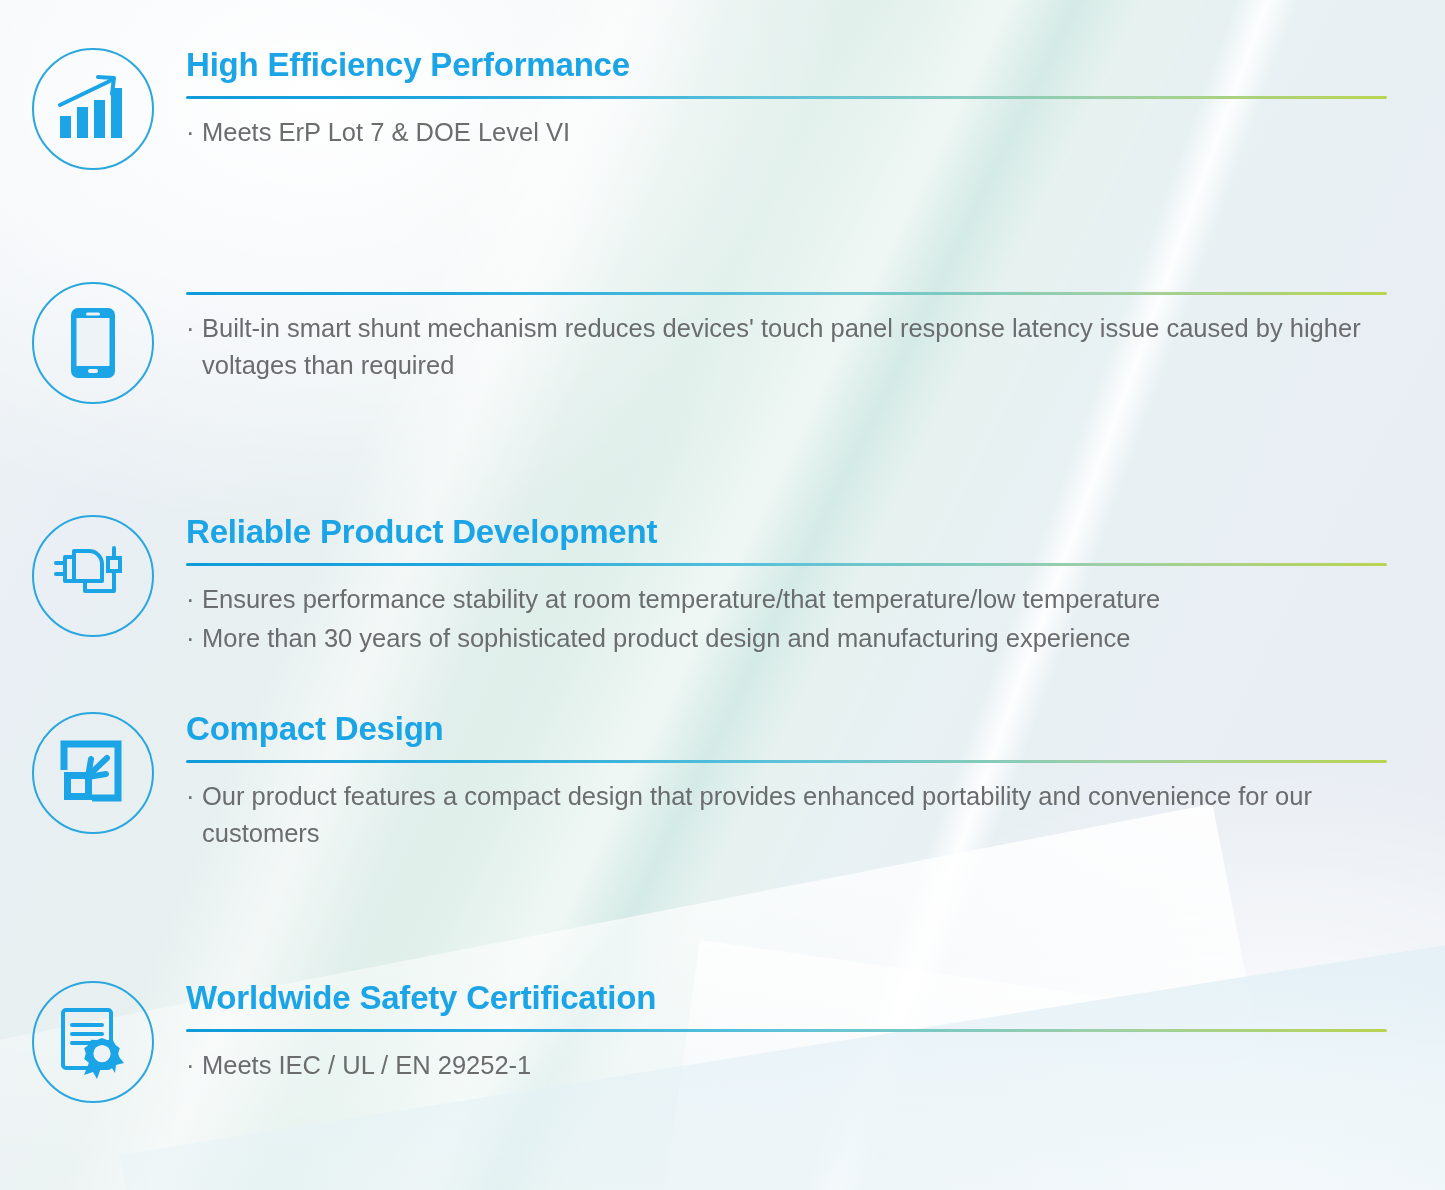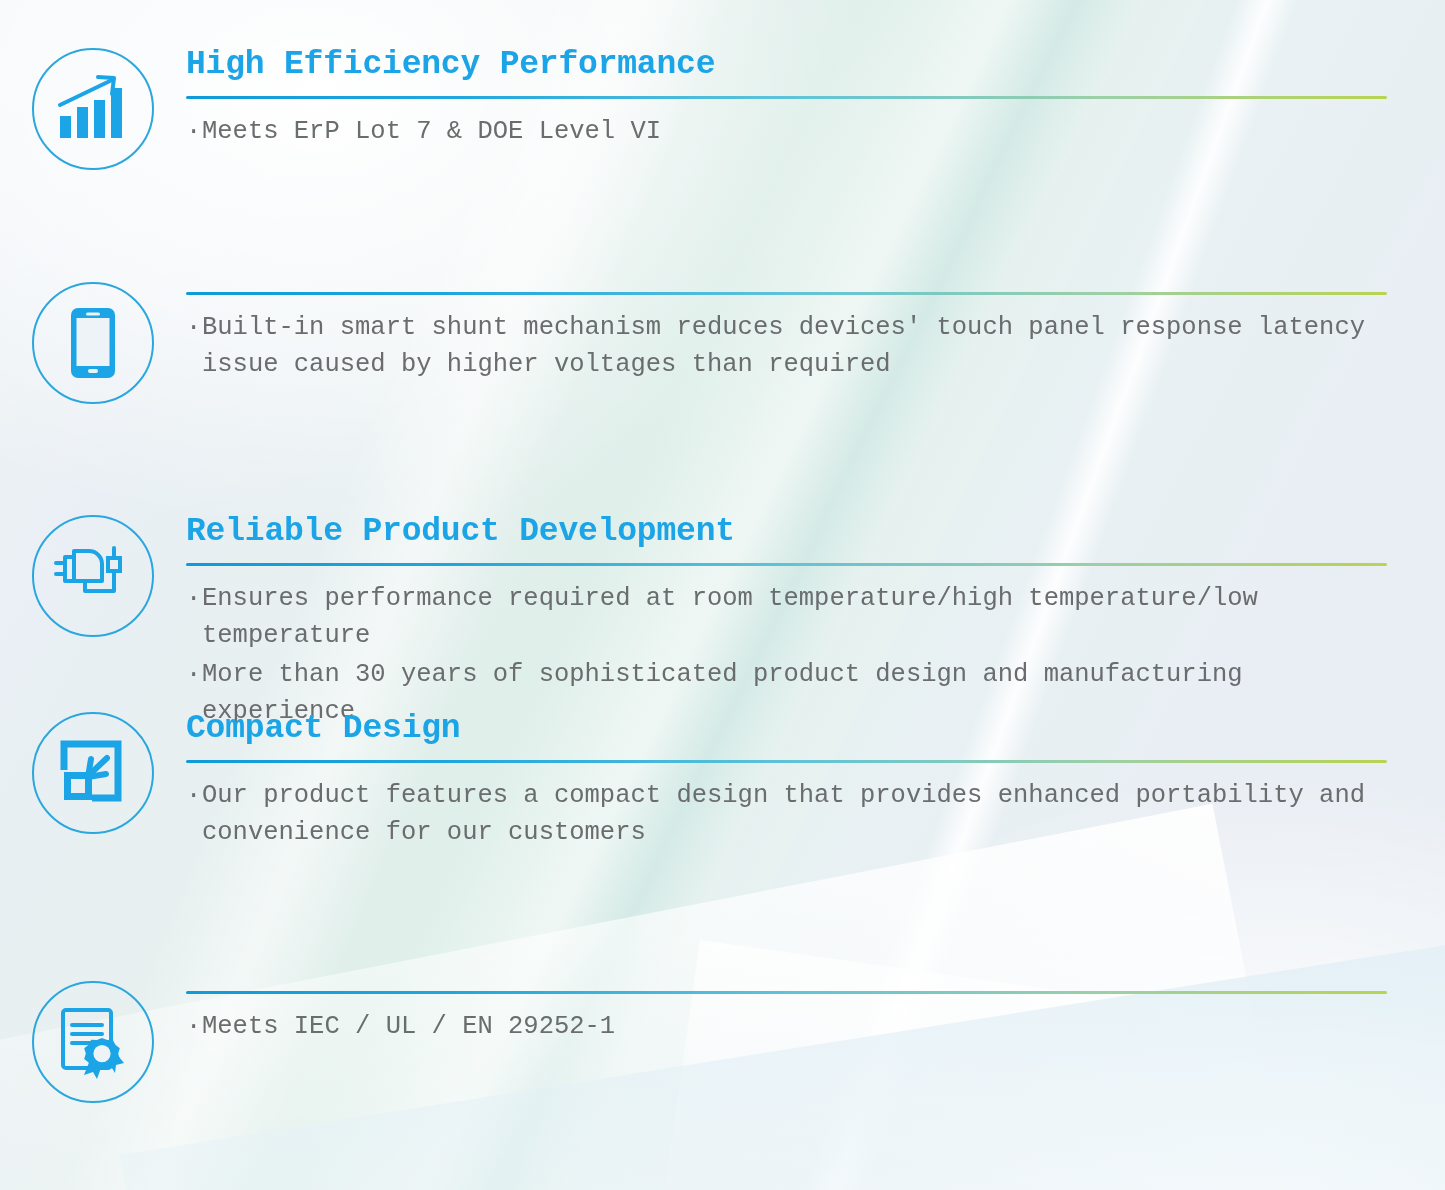--- a/index.html
+++ b/index.html
@@ -111,21 +111,20 @@
     display: flex;
     align-items: center;
     justify-content: center;
   }
   .icon-circle svg { display: block; }
 
   .ftext {
     flex: 1 1 auto;
     padding-right: 58px;
     min-width: 0;
-    font-family: Liberation Mono, monospace;
   }
 
   .ftitle {
     color: #1ba4e6;
     font-size: 33px;
     font-weight: bold;
     letter-spacing: -0.2px;
     line-height: 1.15;
     white-space: nowrap;
   }
@@ -242,21 +241,21 @@
           <path d="M62 8 V18" stroke-linecap="round"></path>
         </svg>
       </div>
     </div>
     <div class="ftext">
       <div class="ftitle">Reliable Product Development</div>
       <div class="divider"></div>
       <div class="bullets">
         <div class="bullet">
           <span class="bullet-dot">·</span>
-          <span class="bullet-text">Ensures performance required at room temperature/high temperature/low temperature</span>
+          <span class="bullet-text">Ensures performance stability at room temperature/that temperature/low temperature</span>
         </div>
         <div class="bullet">
           <span class="bullet-dot">·</span>
           <span class="bullet-text">More than 30 years of sophisticated product  design and manufacturing experience</span>
         </div>
       </div>
     </div>
   </div>
 
   <div class="feature" id="f3">
@@ -291,20 +290,21 @@
           <path d="M15 29 H45" stroke="#1ba4e6" stroke-width="4" stroke-linecap="round"></path>
           <path d="M15 38 H37" stroke="#1ba4e6" stroke-width="4" stroke-linecap="round"></path>
           <path d="M33 55 L27 70 L36 67 L40 74 L45 60 Z" fill="#1ba4e6"></path>
           <path d="M50 55 L58 68 L59 60 L67 58 L58 47 Z" fill="#1ba4e6"></path>
           <path d="M45 33 l5.2 2.1 5.6 -0.4 2.6 5 4.4 3.5 -1.6 5.4 1.6 5.4 -4.4 3.5 -2.6 5 -5.6 -0.4 -5.2 2.1 -5.2 -2.1 -5.6 0.4 -2.6 -5 -4.4 -3.5 1.6 -5.4 -1.6 -5.4 4.4 -3.5 2.6 -5 5.6 0.4 Z" fill="#1ba4e6"></path>
           <circle cx="45" cy="48.6" r="8.6" fill="#eef3f7"></circle>
         </svg>
       </div>
     </div>
     <div class="ftext">
+      <div class="ftitle">Worldwide Safety Certification</div>
       <div class="divider"></div>
       <div class="bullets">
         <div class="bullet">
           <span class="bullet-dot">·</span>
           <span class="bullet-text">Meets IEC / UL / EN 29252-1</span>
         </div>
       </div>
     </div>
   </div>
 

